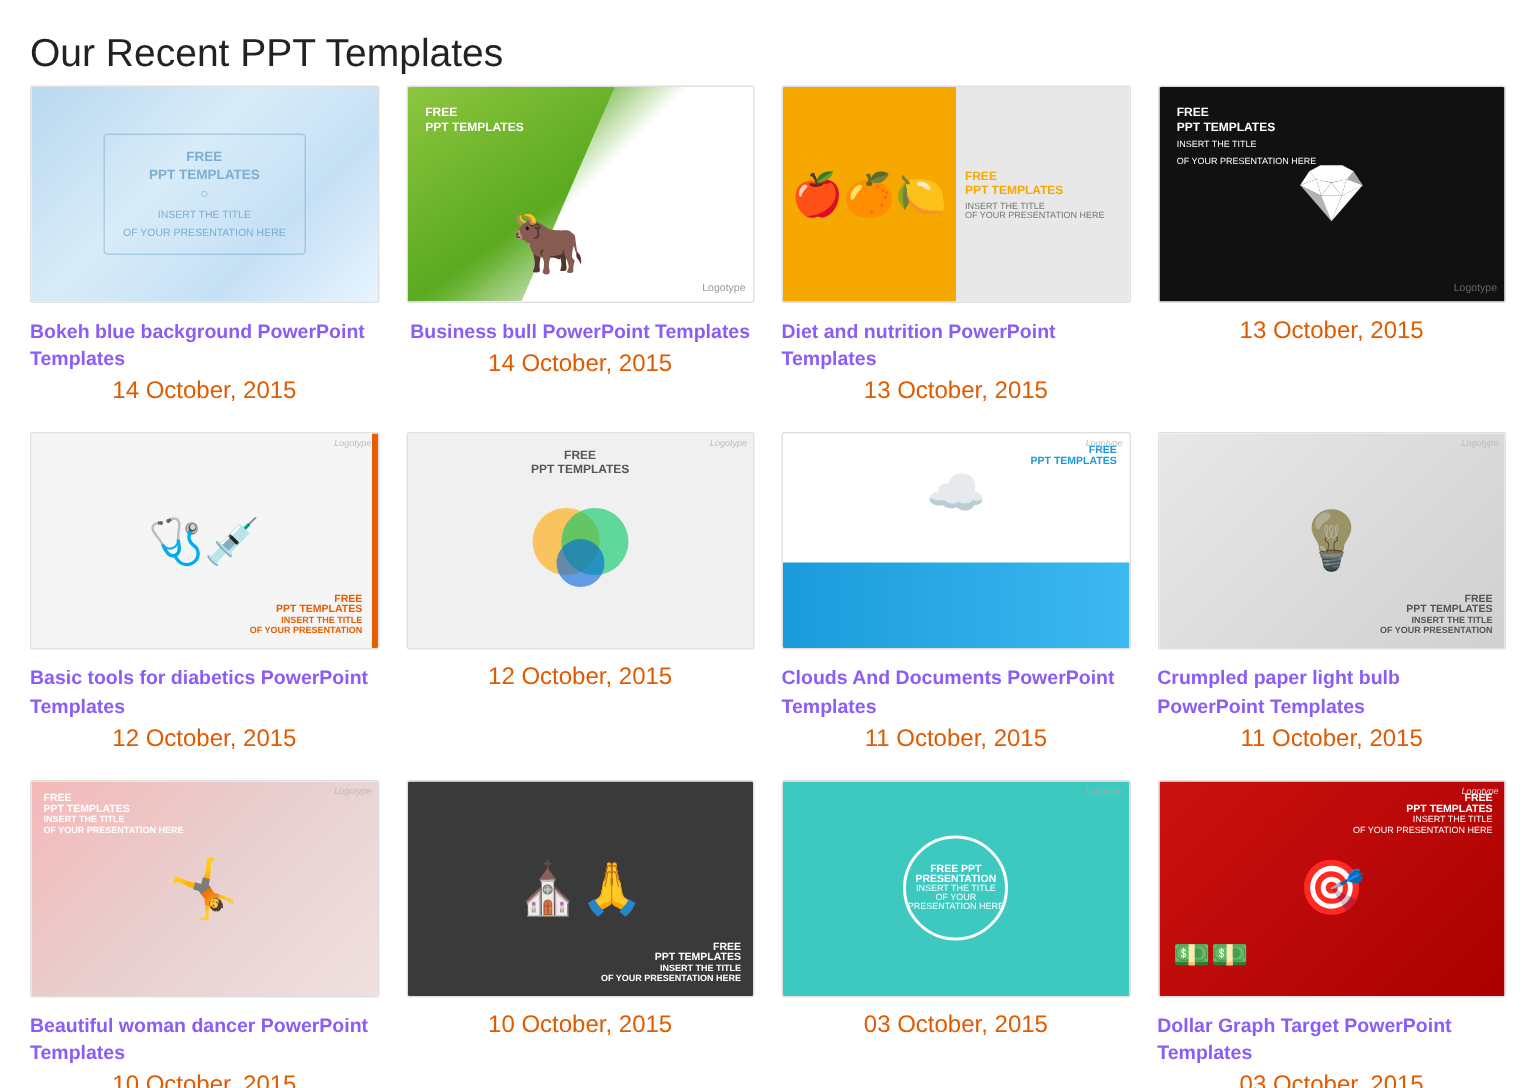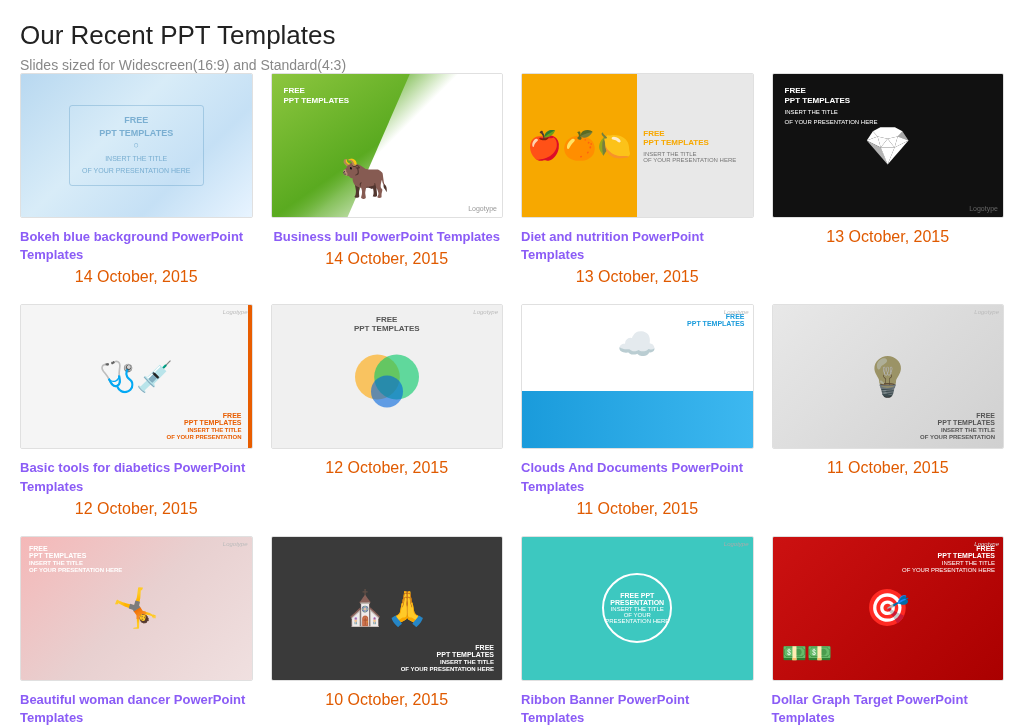--- a/index.html
+++ b/index.html
@@ -192,21 +192,20 @@
 
     .watermark {
       position: absolute; top: 4px; right: 4px; font-size: 6px; color: #bbb; font-style: italic;
     }
   </style>
 </head>
 <body>
 
 <div>
   <h1 class="page-title">Our Recent PPT Templates</h1>
-  <p class="page-subtitle">Slides sized for Widescreen(16:9) and Standard(4:3)</p>
 </div>
 
 <div class="grid" id="templates-grid">
 <div class="card">
       <div class="card-thumb">
         <div class="thumb-bokeh">
           <div class="overlay-text">FREE<br>PPT TEMPLATES<br>○<br><span style="font-size:7px;font-weight:normal;">INSERT THE TITLE<br>OF YOUR PRESENTATION HERE</span></div>
         </div>
       </div>
       <div class="card-title">Bokeh blue background PowerPoint Templates</div>
@@ -288,20 +287,21 @@
       <div class="card-date">11 October, 2015</div>
     </div>
     <div class="card">
       <div class="card-thumb">
         <div class="thumb-bulb">
         <div class="bulb">💡</div>
         <div class="free-text">FREE<br>PPT TEMPLATES<br><span style="font-size:6px;">INSERT THE TITLE<br>OF YOUR PRESENTATION</span></div>
         <span class="watermark">Logotype</span>
       </div>
       </div>
+      <div class="card-title">Crumpled paper light bulb PowerPoint Templates</div>
       <div class="card-date">11 October, 2015</div>
     </div>
     <div class="card">
       <div class="card-thumb">
         <div class="thumb-dancer">
         <div class="free-text">FREE<br>PPT TEMPLATES<br><span style="font-size:6px;">INSERT THE TITLE<br>OF YOUR PRESENTATION HERE</span></div>
         <div class="dancer">🤸</div>
         <span class="watermark">Logotype</span>
       </div>
       </div>
@@ -317,21 +317,20 @@
       </div>
       <div class="card-date">10 October, 2015</div>
     </div>
     <div class="card">
       <div class="card-thumb">
         <div class="thumb-ribbon">
         <div class="ribbon-box">FREE PPT<br>PRESENTATION<br><span style="font-size:6px;font-weight:normal;">INSERT THE TITLE<br>OF YOUR<br>PRESENTATION HERE</span></div>
         <span class="watermark" style="color:#aaa;">Logotype</span>
       </div>
       </div>
-      <div class="card-title">Ribbon Banner PowerPoint Templates</div>
       <div class="card-date">03 October, 2015</div>
     </div>
     <div class="card">
       <div class="card-thumb">
         <div class="thumb-dollar">
         <div class="dollar">💵💵</div>
         <div class="target">🎯</div>
         <div class="free-text">FREE<br>PPT TEMPLATES<br><span style="font-size:6px;font-weight:normal;">INSERT THE TITLE<br>OF YOUR PRESENTATION HERE</span></div>
         <span class="watermark" style="color:#ddd;">Logotype</span>
       </div>

